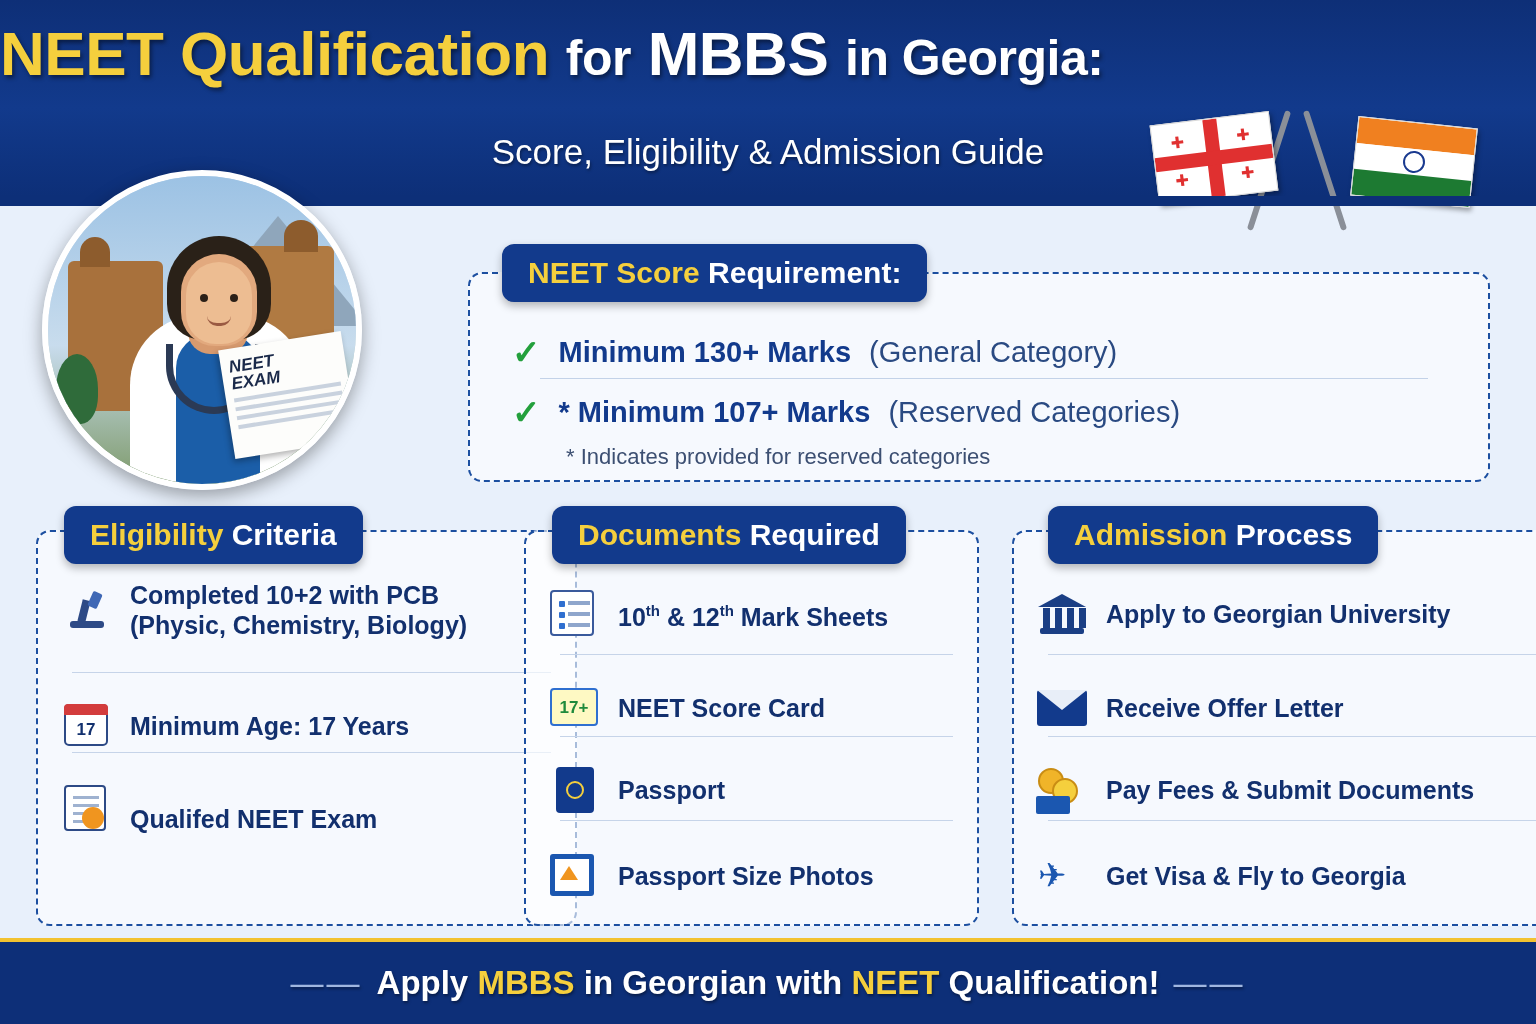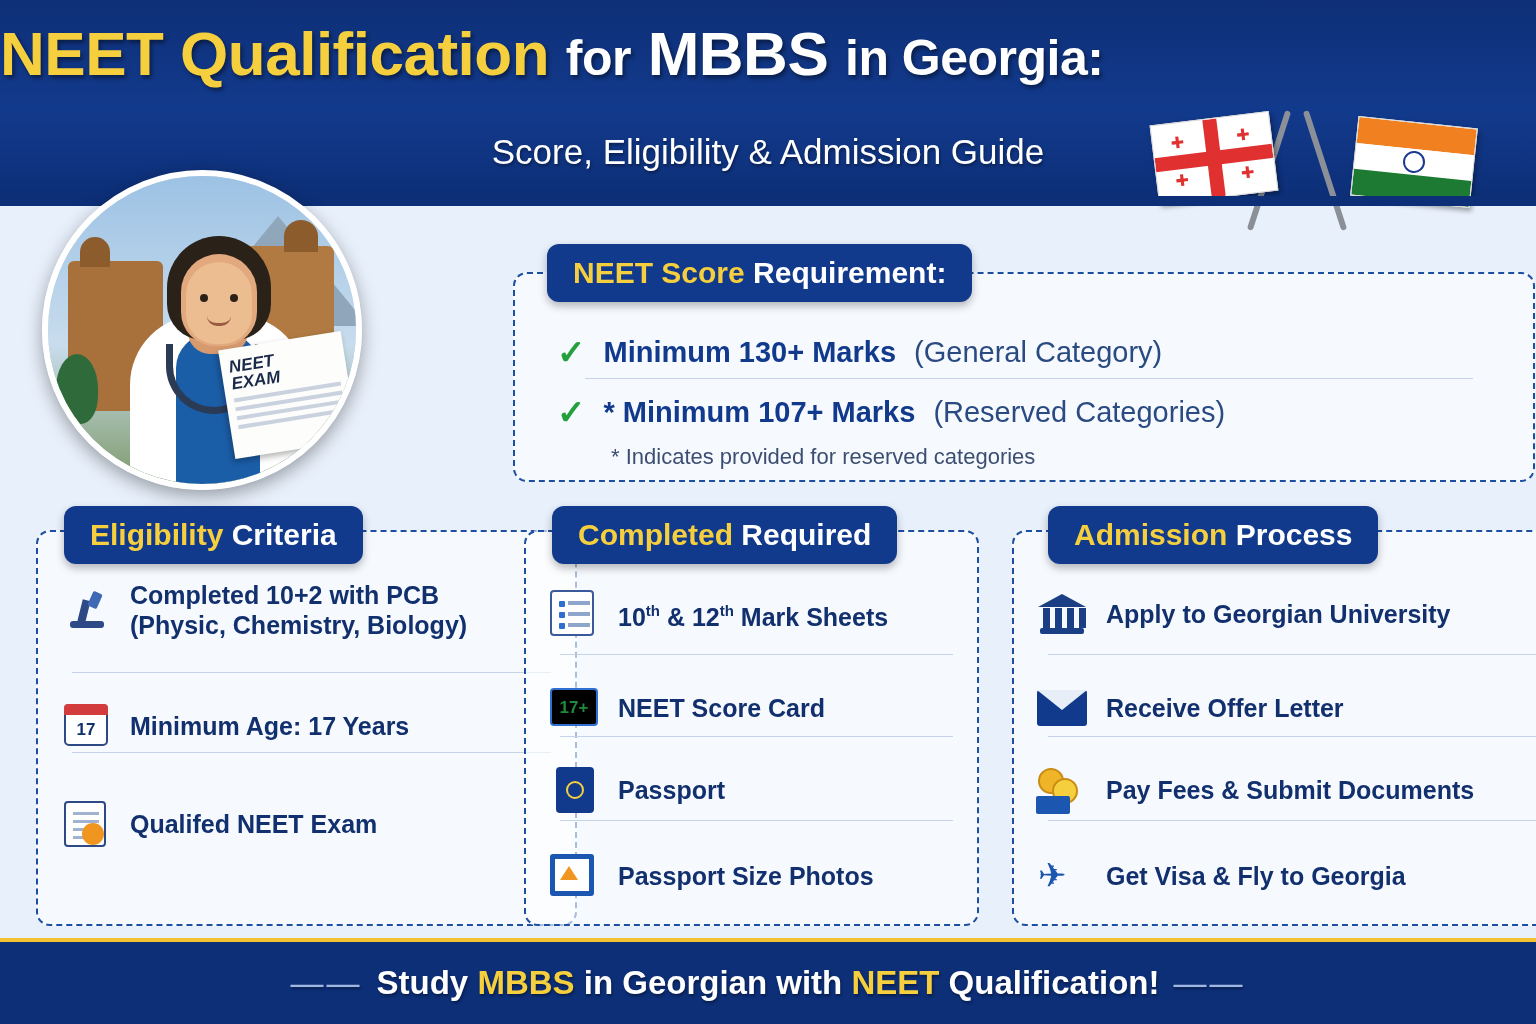--- a/index.html
+++ b/index.html
@@ -105,21 +105,21 @@
     border-radius: 12px;
     color: #fff;
     font-size: 30px; font-weight: bold;
     padding: 12px 26px;
     box-shadow: 0 4px 8px rgba(0,0,0,.28);
     white-space: nowrap;
   }
   .panel-head .hl { color: #f5cf3d; }
 
   
-  #score-panel { left: 468px; top: 272px; width: 1022px; height: 210px; margin-left: 45px; }
+  #score-panel { left: 468px; top: 272px; width: 1022px; height: 210px; }
   #score-panel .panel-head { left: 32px; top: -30px; }
   .score-row {
     position: absolute; left: 42px; right: 42px;
     display: flex; align-items: center; gap: 18px;
     font-size: 29px; font-weight: bold; color: #123a8c;
   }
   .score-row .tick { color: #23a03c; font-size: 34px; font-weight: bold; }
   .score-row .light { font-weight: normal; color: #2a4a82; }
   #score-row-1 { top: 58px; }
   #score-row-2 { top: 118px; }
@@ -151,21 +151,21 @@
   .ic-micro .e { position:absolute; left:24px; top:2px; width:10px; height:16px; background:#3f68b5; transform:rotate(24deg); border-radius:2px;}
   .ic-cal { position:absolute; left:6px; top:4px; width:44px; height:42px; background:#fff; border:2px solid #2d4a86; border-radius:5px; }
   .ic-cal .top { position:absolute; left:-2px; right:-2px; top:-2px; height:11px; background:#d33c3c; border-radius:4px 4px 0 0;}
   .ic-cal .num { position:absolute; left:0; right:0; top:14px; text-align:center; font-size:17px; font-weight:bold; color:#12306e;}
   .ic-doc { position:absolute; left:6px; top:3px; width:42px; height:46px; background:#fff; border:2px solid #2d4a86; border-radius:4px;}
   .ic-doc i { position:absolute; left:7px; height:3px; background:#9fb2d0; width:26px; display:block;}
   .ic-badge { position:absolute; right:0px; bottom:0px; width:22px; height:22px; border-radius:50%; background:#f0951f; }
   .ic-list { position:absolute; left:4px; top:2px; width:44px; height:46px; background:#fff; border:2px solid #3a5a9c; border-radius:4px;}
   .ic-list i { position:absolute; left:16px; height:4px; width:22px; background:#8fa6cc;}
   .ic-list b { position:absolute; left:7px; width:6px; height:6px; background:#2f6fd0; border-radius:1px;}
-  .ic-card { position:absolute; left:4px; top:6px; width:48px; height:38px; background:#000000; border:2px solid #2f6fd0; border-radius:4px;}
+  .ic-card { position:absolute; left:4px; top:6px; width:48px; height:38px; background:#fef9c3; border:2px solid #2f6fd0; border-radius:4px;}
   .ic-card span { position:absolute; left:0; right:0; top:8px; text-align:center; font-size:17px; font-weight:bold; color:#1f8a3c;}
   .ic-pass { position:absolute; left:10px; top:3px; width:38px; height:46px; background:#123a8c; border-radius:4px;}
   .ic-pass .cir { position:absolute; left:50%; top:14px; margin-left:-9px; width:18px; height:18px; border:2px solid #f5cf3d; border-radius:50%;}
   .ic-photo { position:absolute; left:4px; top:4px; width:44px; height:42px; background:#1b57b0; border-radius:3px;}
   .ic-photo .w { position:absolute; left:5px; top:5px; right:5px; bottom:5px; background:#fff;}
   .ic-photo .t { position:absolute; left:10px; top:12px; width:0;height:0; border-left:9px solid transparent;border-right:9px solid transparent;border-bottom:14px solid #f0951f;}
   .ic-bank { position:absolute; left:4px; top:6px; width:48px; height:40px;}
   .ic-bank .roof { position:absolute; left:0; top:0; width:0;height:0; border-left:24px solid transparent;border-right:24px solid transparent;border-bottom:13px solid #1b3f85;}
   .ic-bank .col2 { position:absolute; top:14px; width:7px; height:20px; background:#1b3f85;}
   .ic-bank .base { position:absolute; left:2px; bottom:0; width:44px; height:6px; background:#1b3f85; border-radius:2px;}
@@ -291,37 +291,37 @@
     <span class="ico">
       <span class="ic-cal">
           <span class="top"></span>
           <span class="num">17</span>
         </span>
     </span>
     <span class="txt">Minimum Age: 17 Years</span>
   </div>
   <div class="divider" style="top:220px;"></div>
 
-  <div class="item" style="top:266px;">
+  <div class="item" style="top:250px;align-items:flex-end;">
     <span class="ico">
       <span class="ic-doc">
         <i style="top:9px;"></i>
           <i style="top:17px;"></i>
           <i style="top:25px;"></i>
           <i style="top:33px;width:16px;"></i>
         <span class="ic-badge"></span>
       </span>
     </span>
     <span class="txt">Qualifed NEET Exam</span>
   </div>
 </div>
 
 <div class="panel col" id="col-docs">
   <div class="panel-head">
-    <span class="hl">Completed</span><span> Required</span>
+    <span class="hl">Documents</span><span> Required</span>
   </div>
 
   <div class="item" style="top:56px;">
     <span class="ico">
       <span class="ic-list">
         <b style="top:9px;"></b>
           <i style="top:9px;"></i>
         <b style="top:20px;"></b>
           <i style="top:20px;"></i>
         <b style="top:31px;"></b>
@@ -408,15 +408,15 @@
   <div class="item" style="top:318px;">
     <span class="ico">
       <span class="ic-plane">✈</span>
     </span>
     <span class="txt">Get Visa &amp; Fly to Georgia</span>
   </div>
 </div>
 
 <div class="footer">
   <span class="ft">
-    <span class="dash">——</span><span>Study </span><span class="hl">MBBS</span><span> in Georgian with </span><span class="hl">NEET</span><span> Qualification!</span><span class="dash">——</span>
+    <span class="dash">——</span><span>Apply </span><span class="hl">MBBS</span><span> in Georgian with </span><span class="hl">NEET</span><span> Qualification!</span><span class="dash">——</span>
   </span>
 </div>
 
 </body></html>

